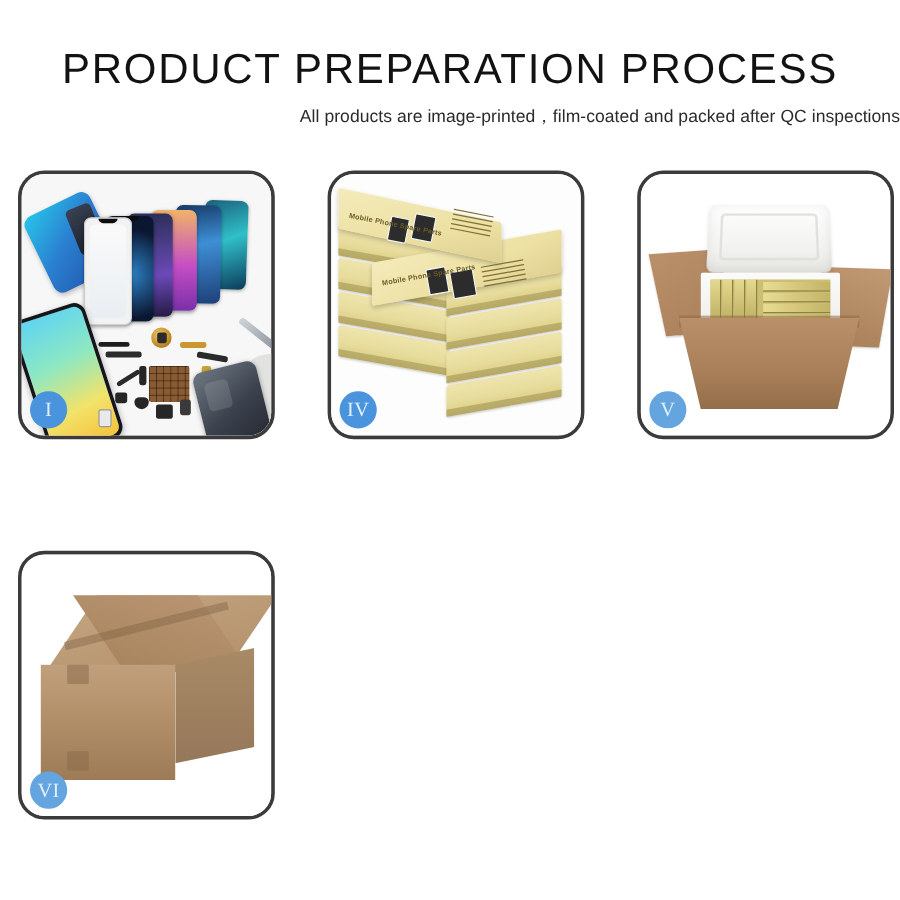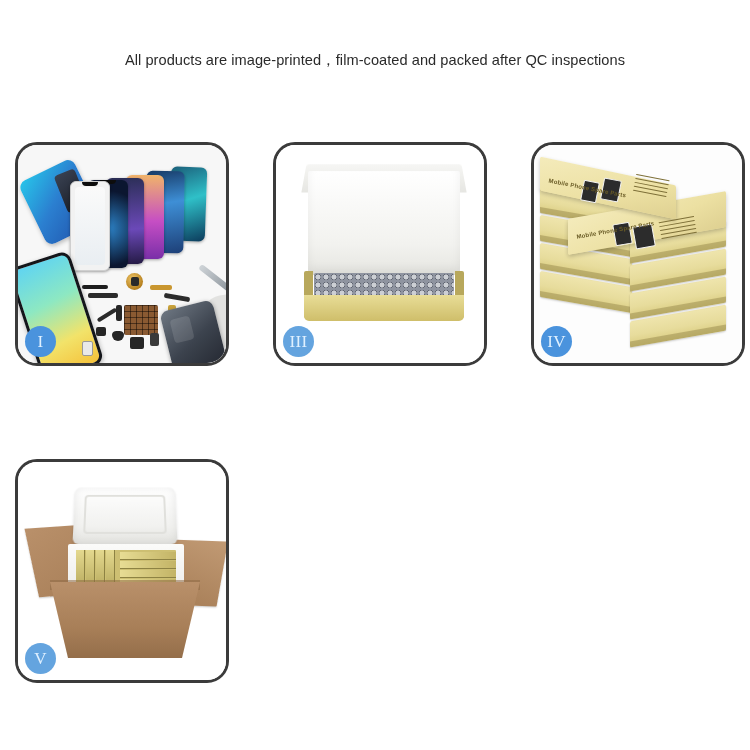--- a/index.html
+++ b/index.html
@@ -30,20 +30,21 @@
     line-height: 1.05;
     white-space: nowrap;
   }
   .subtitle {
     margin-top: 11px;
     font-family: "Liberation Sans", sans-serif;
     font-size: 14.6px;
     color: #2a2a2a;
     letter-spacing: 0.05px;
     white-space: nowrap;
+    text-align: right;
   }
 
   
   .grid {
     position: absolute;
     top: 142px;
     left: 15px;
     width: 720px;
     display: grid;
     grid-template-columns: 214px 214px 214px;
@@ -421,20 +422,21 @@
   .c6-tape{
     position:absolute; background: rgba(139,108,74,.55); border-radius:1px;
   }
   .t6a{left:38px; top:92px; width:18px; height:16px;}
   .t6b{left:38px; top:164px; width:18px; height:16px;}
 </style>
 </head>
 <body>
 
 <div class="header">
+  <div class="title">PRODUCT PREPARATION PROCESS</div>
   <div class="subtitle">All products are image-printed，film-coated and packed after QC inspections</div>
 </div>
 
 <div class="grid">
 
   <div class="panel">
     <div class="panel-stage">
       <div class="p1-bg"></div>
 
       <div class="blue-adhesive"></div>
@@ -474,33 +476,20 @@
       <div class="mini-part mp8"></div>
 
       <div class="hand"></div>
       <div class="back-housing"></div>
       <div class="tweezer"></div>
     </div>
     <div class="badge">I</div>
   </div>
 
 
-  <div class="panel">
-    <div class="panel-stage">
-      <div class="p3-bg"></div>
-      <div class="p3-lid"></div>
-      <div class="p3-foam"></div>
-      <div class="p3-boxbody"></div>
-      <div class="p3-sideL"></div>
-      <div class="p3-sideR"></div>
-      <div class="p3-bubblewrap"></div>
-      <div class="p3-front"></div>
-    </div>
-    <div class="badge pale">III</div>
-  </div>
 
   <div class="panel">
     <div class="panel-stage">
       <div class="p4-bg"></div>
       <div class="stackwrap">
         <div class="sbox lb4">
             <span class="edge"></span>
           </div>
         <div class="sbox lb3">
             <span class="edge"></span>
@@ -570,14 +559,27 @@
           <b style="top:11px"></b>
           <b style="top:20px"></b>
           <b style="top:29px"></b>
       </div>
       <div class="p5-cartonTop"></div>
       <div class="p5-carton"></div>
     </div>
     <div class="badge pale">V</div>
   </div>
 
+  <div class="panel">
+    <div class="panel-stage">
+      <div class="p6-bg"></div>
+      <div class="c6-top"></div>
+      <div class="c6-topB"></div>
+      <div class="c6-seam"></div>
+      <div class="c6-side"></div>
+      <div class="c6-front"></div>
+      <div class="c6-tape t6a"></div>
+      <div class="c6-tape t6b"></div>
+    </div>
+    <div class="badge pale">VI</div>
+  </div>
 
 </div>
 
 </body></html>

